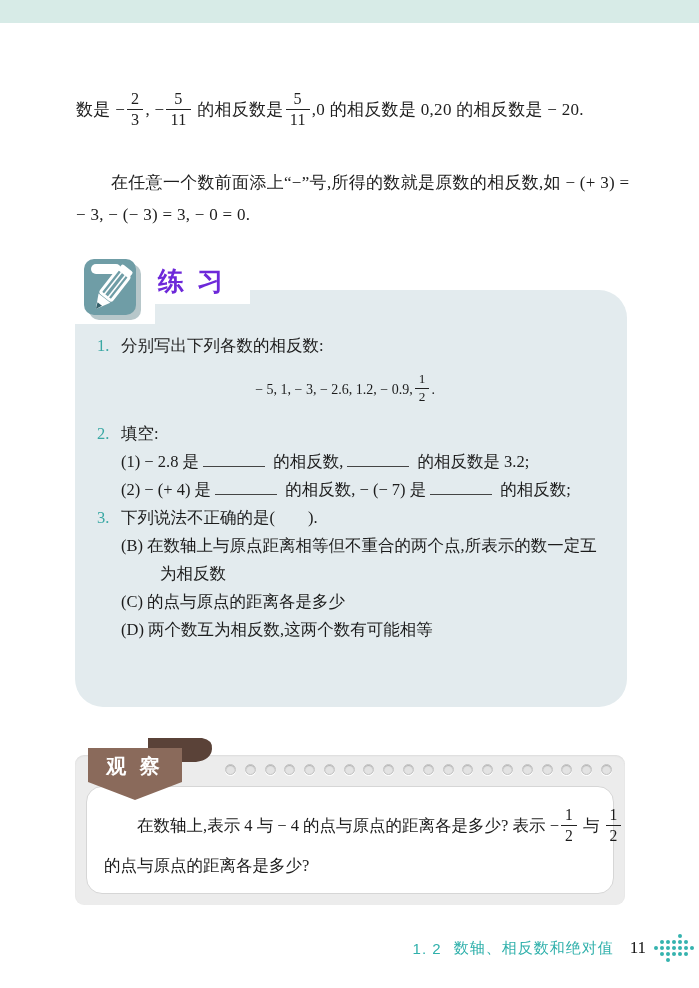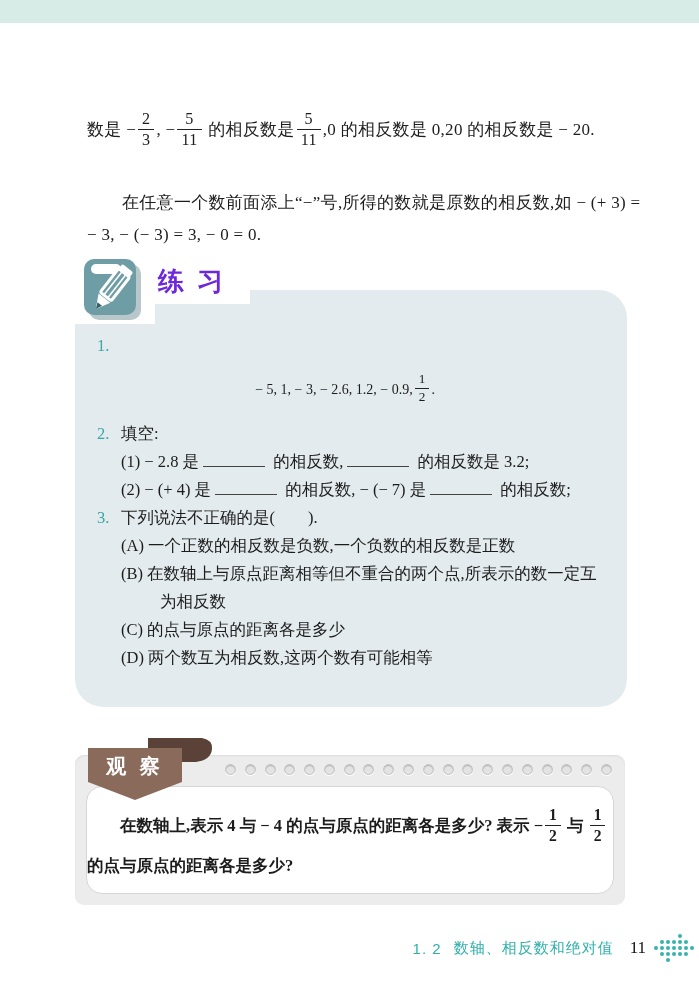--- a/index.html
+++ b/index.html
@@ -7,21 +7,21 @@
     width:699px;height:988px;background:#ffffff;
     font-family:"Liberation Serif","DejaVu Serif",serif;
     color:#1d1d1d;
   }
   .page{position:relative;width:699px;height:988px;overflow:hidden;background:#fff;}
 
   
   .topband{position:absolute;left:0;top:0;width:100%;height:23px;background:#d7ebe7;}
 
   
-  .t-line{position:absolute;left:87px;width:565px;font-size:17px;letter-spacing:.3px;white-space:nowrap;margin-top:20px;}
+  .t-line{position:absolute;left:76px;width:565px;font-size:17px;letter-spacing:.3px;white-space:nowrap;}
   .p1{top:84px;line-height:52px;}
   .p2a{top:168px;padding-left:35px;line-height:30px;}
   .p2b{top:200px;line-height:30px;}
   .p3{top:228px;padding-left:35px;line-height:30px;}
   .var{font-style:italic;font-family:"Liberation Serif",serif;padding:0 1px;}
 
   
   .frac{display:inline-block;vertical-align:middle;text-align:center;line-height:1.12;font-size:.95em;margin:0 2px 4px 2px;}
   .frac .num{display:block;padding:0 4px 1px 4px;border-bottom:1.4px solid #222;}
   .frac .den{display:block;padding:1px 4px 0 4px;}
@@ -49,21 +49,21 @@
   .optB2{padding-left:63px;}
   .blank{display:inline-block;width:62px;height:15px;border-bottom:1.2px solid #444;margin:0 4px;}
 
   
   .obs{position:absolute;left:75px;top:755px;width:550px;height:150px;background:#ececec;border-radius:9px;
        box-shadow:inset 0 1px 2px rgba(0,0,0,.07);}
   .holes{position:absolute;left:150px;top:9px;right:13px;display:flex;justify-content:space-between;}
   .hole{width:9px;height:9px;border-radius:50%;background:#e3e3e3;border:1px solid #c3c3c3;
         box-shadow:inset 0 1px 1px rgba(0,0,0,.22),0 1px 0 rgba(255,255,255,.85);}
   .obs-box{position:absolute;left:11px;top:31px;width:526px;height:106px;background:#fff;border-radius:16px;border:1px solid #d6d6d6;}
-  .obs-text{padding:19px 10px 0 0;font-size:16.5px;line-height:35px;color:#1c1c1c;font-weight:bold;}
+  .obs-text{padding:19px 10px 0 17px;font-size:16.5px;line-height:35px;color:#1c1c1c;}
   .obs-l1{padding-left:33px;white-space:nowrap;}
   .obs-ribbon{position:absolute;left:86px;top:736px;}
   .obs-label{
     position:absolute;left:100px;top:753px;width:70px;text-align:center;
     color:#fff;font-weight:bold;font-size:20px;letter-spacing:4px;
     font-family:"Liberation Sans","DejaVu Sans",sans-serif;
   }
 
   
   .footer{position:absolute;right:3px;top:927px;height:42px;display:flex;align-items:center;}
@@ -104,20 +104,21 @@
       <polygon points="22.5,45 37.5,45 30,59" fill="#ffffff"></polygon>
       <polygon points="27.2,52.6 32.8,52.6 30,59" fill="#35606a"></polygon>
     </g>
   </svg>
   <div class="practice-title">练 习</div>
 
   <div class="panel-inner">
 
     <div class="row qline">
       <span class="qno">1.</span>
+      <span>分别写出下列各数的相反数:</span>
     </div>
     <div class="nums-row">
       <span>− 5, 1, − 3, − 2.6, 1.2, − 0.9, </span>
         <span class="frac">
           <span class="num">1</span>
           <span class="den">2</span>
         </span>
         <span>.</span>
     </div>
 
@@ -129,21 +130,20 @@
       <span>(1) − 2.8 是</span><span class="blank"></span><span> 的相反数,</span><span class="blank"></span><span> 的相反数是 3.2;</span>
     </div>
     <div class="row sub">
       <span>(2) − (+ 4) 是</span><span class="blank"></span><span> 的相反数, − (− 7) 是</span><span class="blank"></span><span> 的相反数;</span>
     </div>
 
     <div class="row qline">
       <span class="qno">3.</span>
       <span>下列说法不正确的是(　　).</span>
     </div>
-    <div class="row sub">(A) 一个正数的相反数是负数,一个负数的相反数是正数</div>
     <div class="row sub">(B) 在数轴上与原点距离相等但不重合的两个点,所表示的数一定互</div>
     <div class="row optB2">为相反数</div>
     <div class="row sub">(C) 的点与原点的距离各是多少</div>
     <div class="row sub">(D) 两个数互为相反数,这两个数有可能相等</div>
   </div>
 
   <div class="obs">
     <div class="holes">
         <span class="hole"></span>
         <span class="hole"></span>

